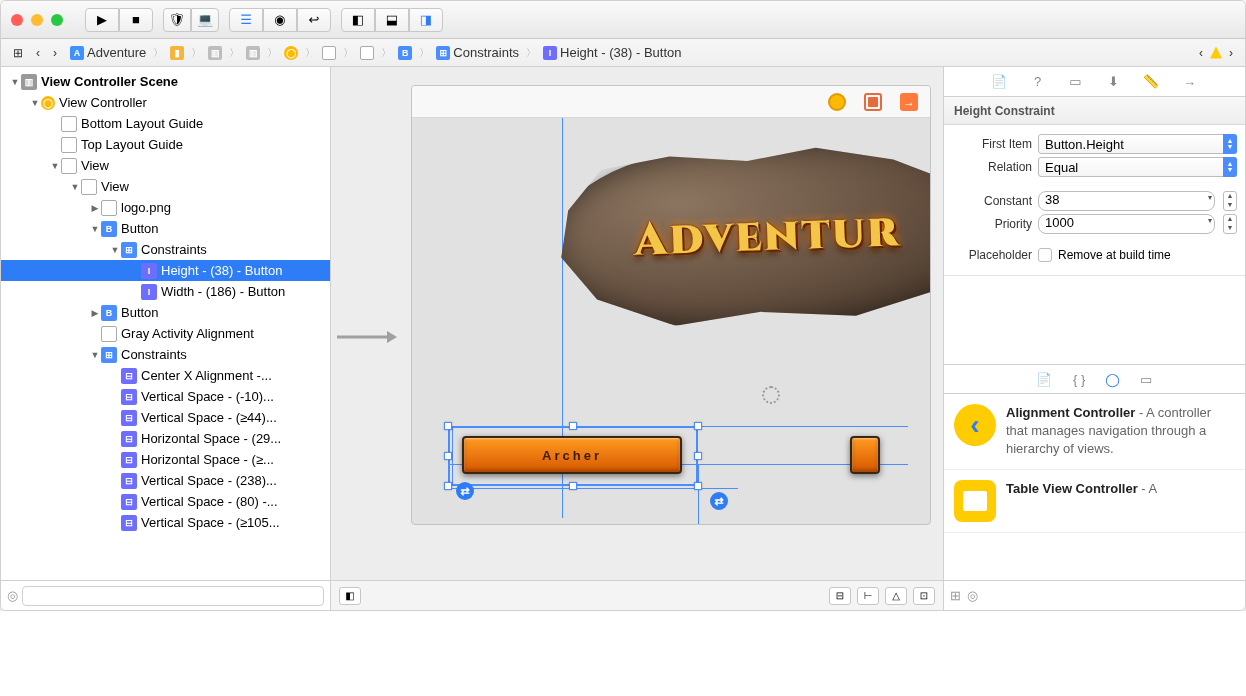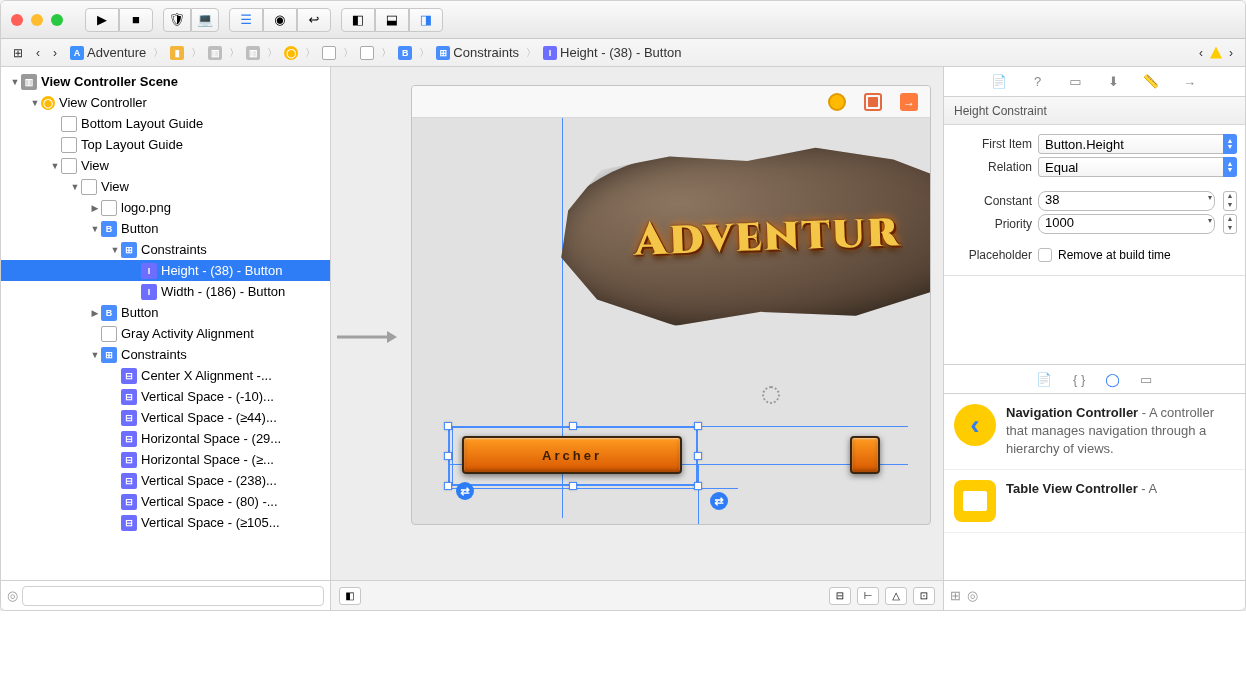--- a/index.html
+++ b/index.html
@@ -66,21 +66,21 @@
     .spinner { position: absolute; width: 18px; height: 18px; border: 2px dotted #999; border-radius: 50%; }
     
     .canvas-bar { height: 30px; border-top: 1px solid #d0d0d0; background: #f4f4f4; display: flex; align-items: center; padding: 0 8px; gap: 6px; }
     .canvas-bar .sp { flex: 1; }
     .cb-btn { width: 22px; height: 18px; border: 1px solid #c6c6c6; border-radius: 3px; background: #fff; font-size: 10px; display: flex; align-items: center; justify-content: center;}
     
     
     .insp-tabs { height: 30px; border-bottom: 1px solid #d0d0d0; display: flex; align-items: center; justify-content: center; gap: 20px; }
     .insp-tab { width: 18px; height: 18px; display: flex; align-items: center; justify-content: center; color: #888; cursor: pointer; }
     .insp-tab.active { color: #2e7df6; }
-    .insp-title { height: 28px; background: linear-gradient(#f8f8f8,#eee); border-bottom: 1px solid #d8d8d8; padding: 0 10px; display: flex; align-items: center; font-weight: 400; font-size: 12px; color: #555; }
+    .insp-title { height: 28px; background: linear-gradient(#f8f8f8,#eee); border-bottom: 1px solid #d8d8d8; padding: 0 10px; display: flex; align-items: center; font-weight: 700; font-size: 12px; color: #555; }
     .insp-body { padding: 6px 8px 10px 8px; border-bottom: 1px solid #e2e2e2; }
     .form-row { display: flex; align-items: center; margin: 3px 0; gap: 6px; }
     .form-lbl { width: 80px; text-align: right; font-size: 12px; color: #333; }
     .form-sel { flex: 1; height: 20px; border: 1px solid #bcbcbc; border-radius: 3px; background: linear-gradient(#fff,#f4f4f4); font-size: 12px; padding: 0 6px; display: flex; align-items: center; justify-content: space-between; }
     .sel-arrows { width: 14px; height: 20px; background: #4a8dff; border-radius: 0 3px 3px 0; margin: -1px -7px -1px 4px; color: #fff; font-size: 7px; display: flex; flex-direction: column; align-items: center; justify-content: center; line-height: 6px; }
     .form-combo { flex: 1; height: 20px; border: 1px solid #bcbcbc; border-radius: 8px; padding: 0 18px 0 6px; font-size: 12px; background: #fff; position: relative; }
     .combo-arrow { position: absolute; right: 2px; top: 2px; font-size: 8px; color: #555; display: flex; flex-direction: column; line-height: 7px; }
     .stepper { display: flex; flex-direction: column; border: 1px solid #bcbcbc; border-radius: 3px; width: 14px; height: 20px; margin-left: 2px; }
     .stepper div { flex:1; font-size: 7px; text-align: center; line-height: 8px; color: #555; }
     .form-check { width: 14px; height: 14px; border: 1px solid #bcbcbc; border-radius: 3px; background: #fff; }
@@ -399,21 +399,21 @@
         <div class="lib-tab">📄</div>
         <div class="lib-tab">{ }</div>
         <div class="lib-tab active">◯</div>
         <div class="lib-tab">▭</div>
       </div>
       <div class="lib-list">
         <div class="lib-item">
           <div class="lib-ic" style="background:#ffcc00;border-radius:50%;">
               <span style="color:#2e7df6;font-size:28px;font-weight:bold;">‹</span>
             </div>
-          <div class="lib-desc"><b>Navigation Controller</b><span> - A controller that manages navigation through a hierarchy of views.</span></div>
+          <div class="lib-desc"><b>Alignment Controller</b><span> - A controller that manages navigation through a hierarchy of views.</span></div>
         </div>
         <div class="lib-item">
           <div class="lib-ic" style="background:#ffcc00;">
               <div style="width:24px;height:20px;background:#fff;border-radius:2px;"></div>
             </div>
           <div class="lib-desc"><b>Table View Controller</b><span> - A</span></div>
         </div>
       </div>
       <div class="lib-filter">
         <span class="grid-ic">⊞</span>

